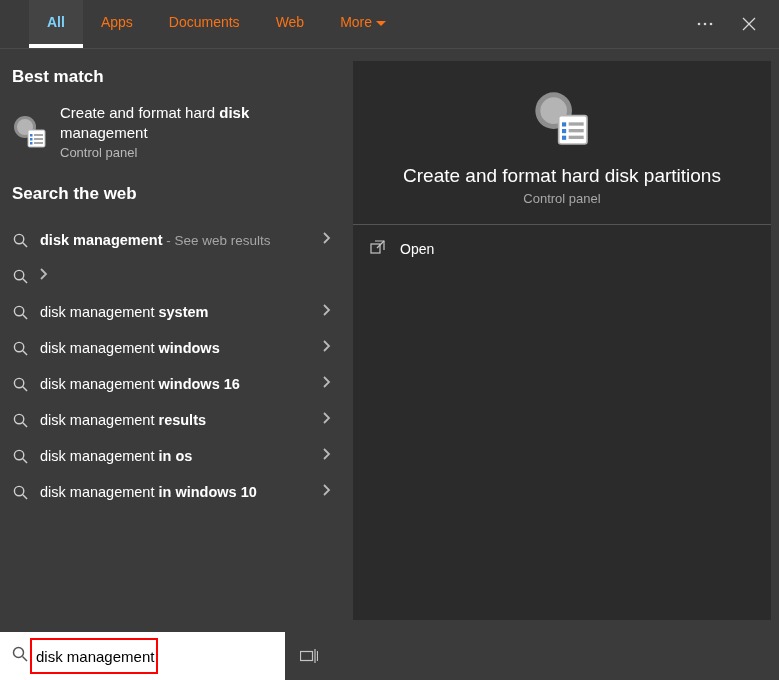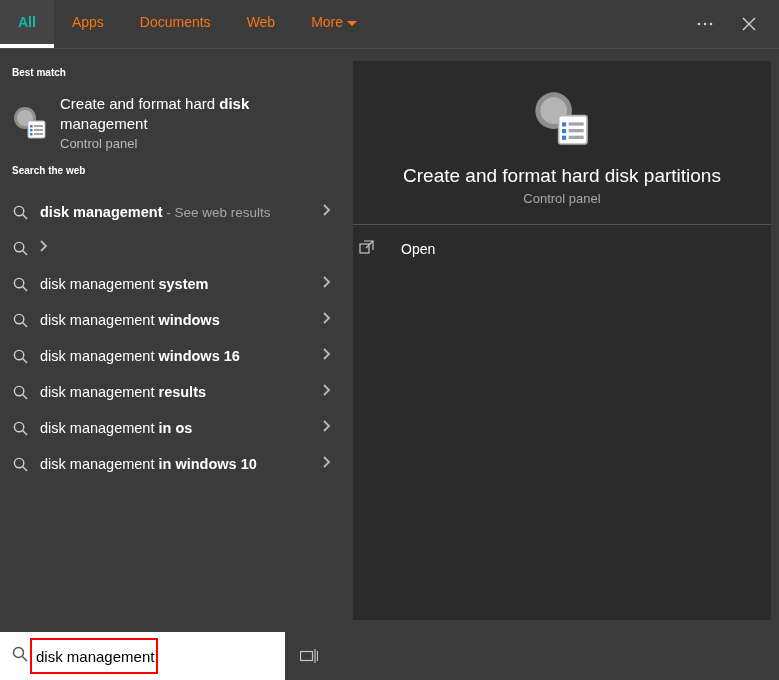--- a/index.html
+++ b/index.html
@@ -29,22 +29,23 @@
       display: flex;
       align-items: center;
       font-size: 14px;
       color: #f97316;
       cursor: pointer;
       border-bottom: 4px solid transparent;
     }
     .tab.active {
       border-bottom: 4px solid #fff;
       font-weight: 600;
-      color: #14b8a6;
+      color: #7dd3fc;
       background: #444;
+      margin-left: 29px;
     }
     .tab .chev {
       margin-left: 4px;
     }
     .header-spacer { flex: 1; }
     .header-icon {
       width: 44px;
       height: 44px;
       display: flex;
       align-items: center;
@@ -55,21 +56,21 @@
     .body {
       display: flex;
       height: 583px;
     }
     .left {
       width: 341px;
       padding-top: 12px;
       overflow: hidden;
     }
     .section-heading {
-      font-size: 10px;
+      font-size: 17px;
       font-weight: 600;
       padding: 6px 12px 8px 12px;
       color: #fff;
     }
     .best-match {
       display: flex;
       align-items: center;
       padding: 8px 12px;
       cursor: pointer;
     }
@@ -149,25 +150,24 @@
       text-align: center;
     }
     .preview-sub {
       font-size: 13px;
       color: #a8a8a8;
       margin-top: 4px;
     }
     .action-row {
       display: flex;
       align-items: center;
-      padding: 0 6px;
+      padding: 0 17px;
       height: 48px;
       font-size: 14px;
       cursor: pointer;
-      gap: 12px;
     }
     .action-icon {
       margin-right: 14px;
       color: #c5c5c5;
     }
     .bottom {
       position: absolute;
       bottom: 0;
       left: 0;
       width: 100%;
@@ -261,21 +261,21 @@
           <rect x="22" y="24" width="9" height="2" fill="#a6a6a6"></rect>
           <rect x="22" y="28" width="9" height="2" fill="#a6a6a6"></rect>
         </svg>
       </div>
       <div class="bm-text">
         <div class="title"><span>Create and format hard </span><b>disk</b><span> management</span></div>
         <div class="subtitle">Control panel</div>
       </div>
     </div>
 
-    <div class="section-heading" style="">Search the web</div>
+    <div class="section-heading" style="margin-top:10px">Search the web</div>
 
     <div id="web-results">
         <div class="result-row">
           <span class="result-icon">
             <svg width="15" height="15" viewBox="0 0 16 16" fill="none" stroke="#cfcfcf" stroke-width="1.5">
               <circle cx="6.5" cy="6.5" r="5"></circle>
               <line x1="10.5" y1="10.5" x2="15" y2="15"></line>
             </svg>
           </span>
           <span class="result-text"><b>disk management</b><span class="hint"> - See web results</span></span>

